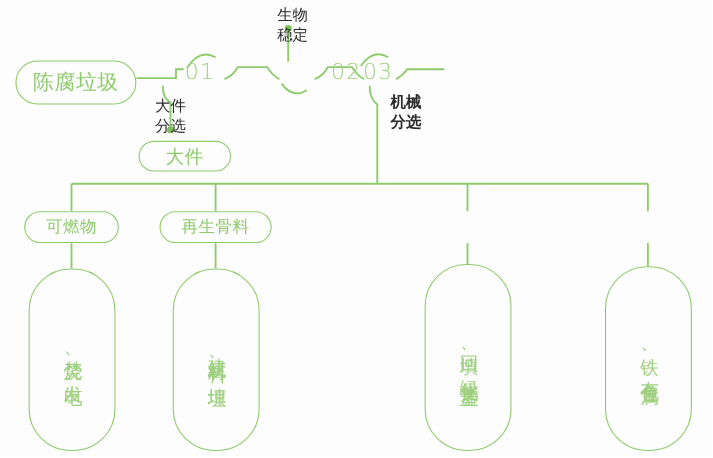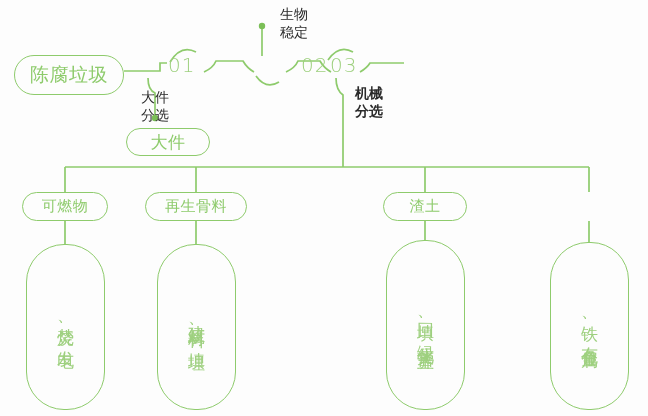--- a/index.html
+++ b/index.html
@@ -140,38 +140,35 @@
   <div class="stagenum" style="left:253px; top:55px;margin-left:48px;">
     <span>02</span>
   </div>
   <div class="stagenum" style="left:330px; top:55px;">
     <span>03</span>
   </div>
 
   <div class="note" style="left:124px; top:89px; width:62px;">大件
 分选</div>
 
-  <div class="note note-left" style="left:280px; top:6px; width:62px;">生物
+  <div class="note note-left" style="left:252px; top:6px; width:62px;">生物
 稳定</div>
 
   <div class="note note-left" style="left:355px; top:85px; width:62px;font-weight:bold;">机械
 分选</div>
 
   <div class="pill pill-md" style="left:126px; top:128px; width:84px; height:28px;">
     <span>大件</span>
   </div>
 
   <div class="pill pill-sm" style="left:145px; top:192px; width:102px; height:29px;">
     <span>再生骨料</span>
   </div>
   <div class="pill pill-sm" style="left:22px; top:192px; width:86px; height:29px;">
     <span>可燃物</span>
-  </div>
-  <div class="pill pill-sm" style="left:383px; top:192px; width:84px; height:29px;">
-    <span>渣土</span>
   </div>
 
   <div class="vbox" style="left:26px; top:244px; width:79px; height:166px;">
     <span>焚烧、发电</span>
   </div>
 
   <div class="vbox" style="left:157px; top:244px; width:79px; height:166px;">
     <span>建筑材料、填埋</span>
   </div>
 

